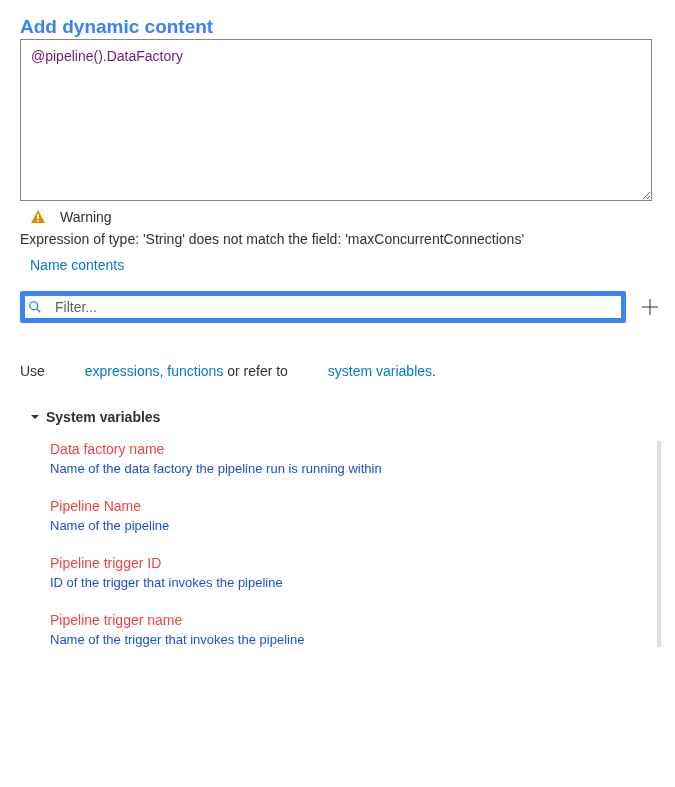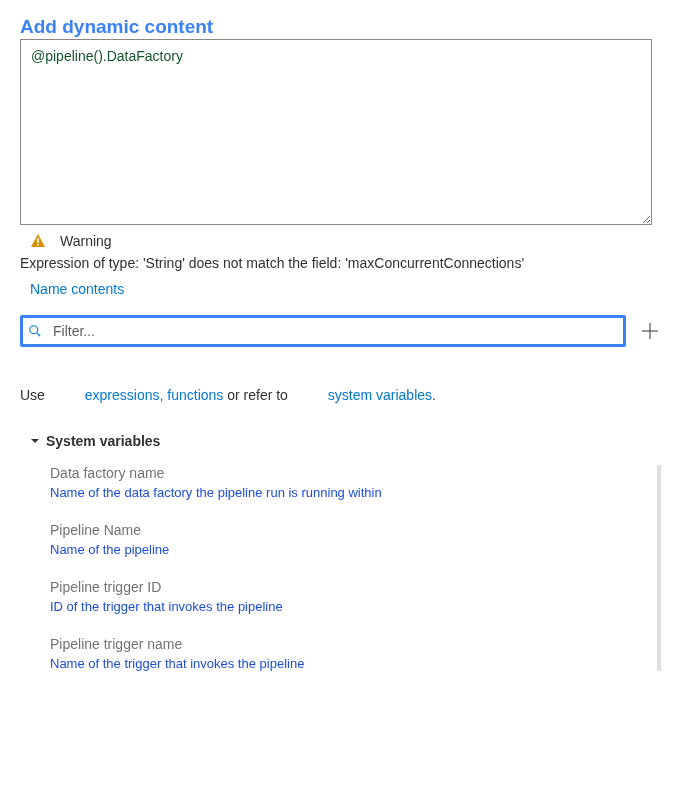--- a/index.html
+++ b/index.html
@@ -16,26 +16,26 @@
       padding: 16px 20px;
     }
     .page-title {
       font-size: 19px;
       font-weight: 600;
       color: #3b82f6;
       margin-bottom: 1px;
     }
     .expression-textarea {
       width: 632px;
-      height: 186px;
+      height: 162px;
       border: 1px solid #8a8886;
       padding: 8px 10px;
       font-family: "Segoe UI", sans-serif;
       font-size: 14px;
-      color: #14532d;
+      color: #701a75;
       resize: both;
       outline: none;
       display: block;
     }
     .warning-row {
       display: flex;
       align-items: center;
       gap: 14px;
       margin-top: 8px;
       margin-left: 10px;
@@ -70,21 +70,21 @@
       gap: 14px;
       margin-top: 18px;
     }
     .filter-wrapper {
       position: relative;
       flex: 0 0 606px;
     }
     .filter-input {
       width: 100%;
       height: 32px;
-      border: 3px solid #3b82f6;
+      border: 5px solid #3b82f6;
       border-radius: 2px;
       padding: 0 10px 0 30px;
       font-size: 14px;
       color: #323130;
       outline: none;
     }
     .filter-input::placeholder {
       color: #605e5c;
     }
     .search-icon {
@@ -154,21 +154,21 @@
       width: 4px;
       height: 100%;
       background: #e1dfdd;
     }
     .variable-item {
       margin-bottom: 22px;
       cursor: pointer;
     }
     .variable-title {
       font-size: 14px;
-      color: #737373;
+      color: #ef4444;
       margin-bottom: 4px;
     }
     .variable-desc {
       font-size: 13px;
       color: #1d4ed8;
     }
   </style>
 </head>
 <body>
 

